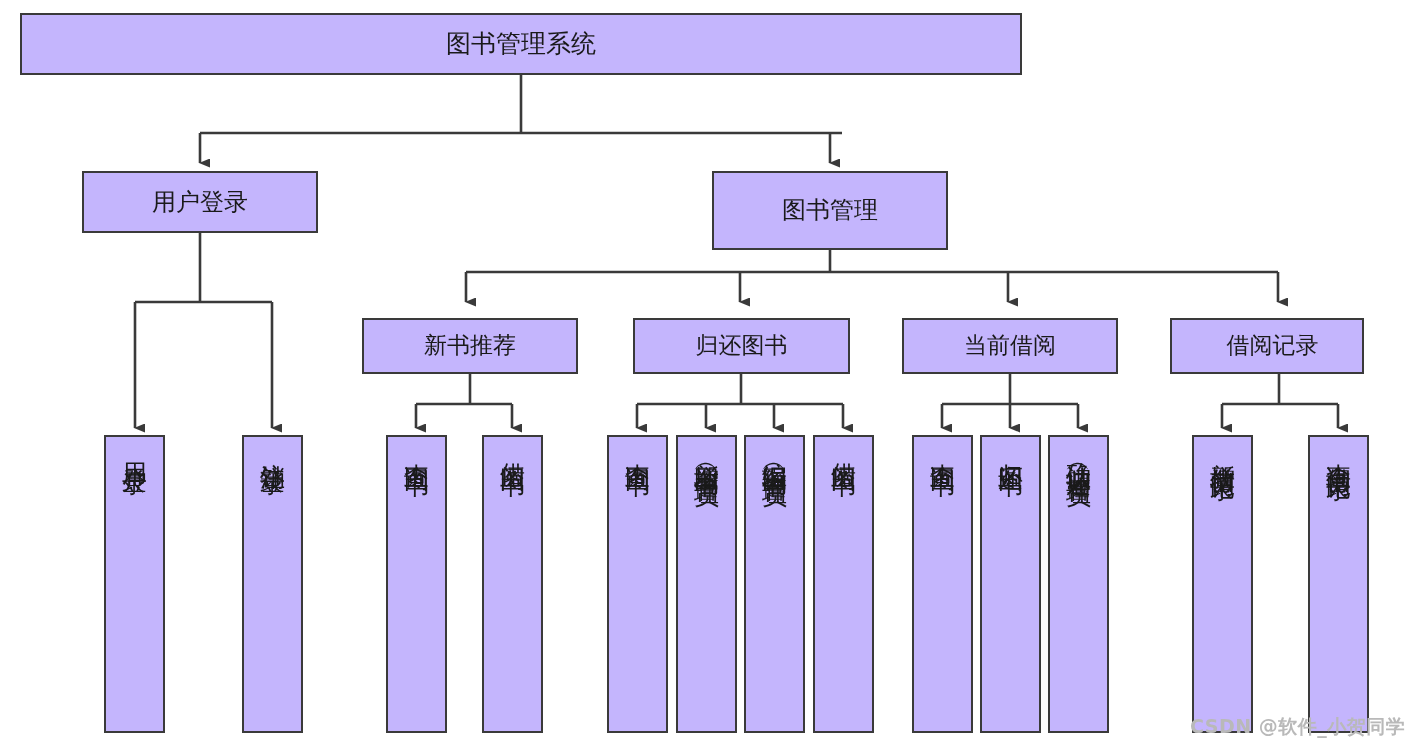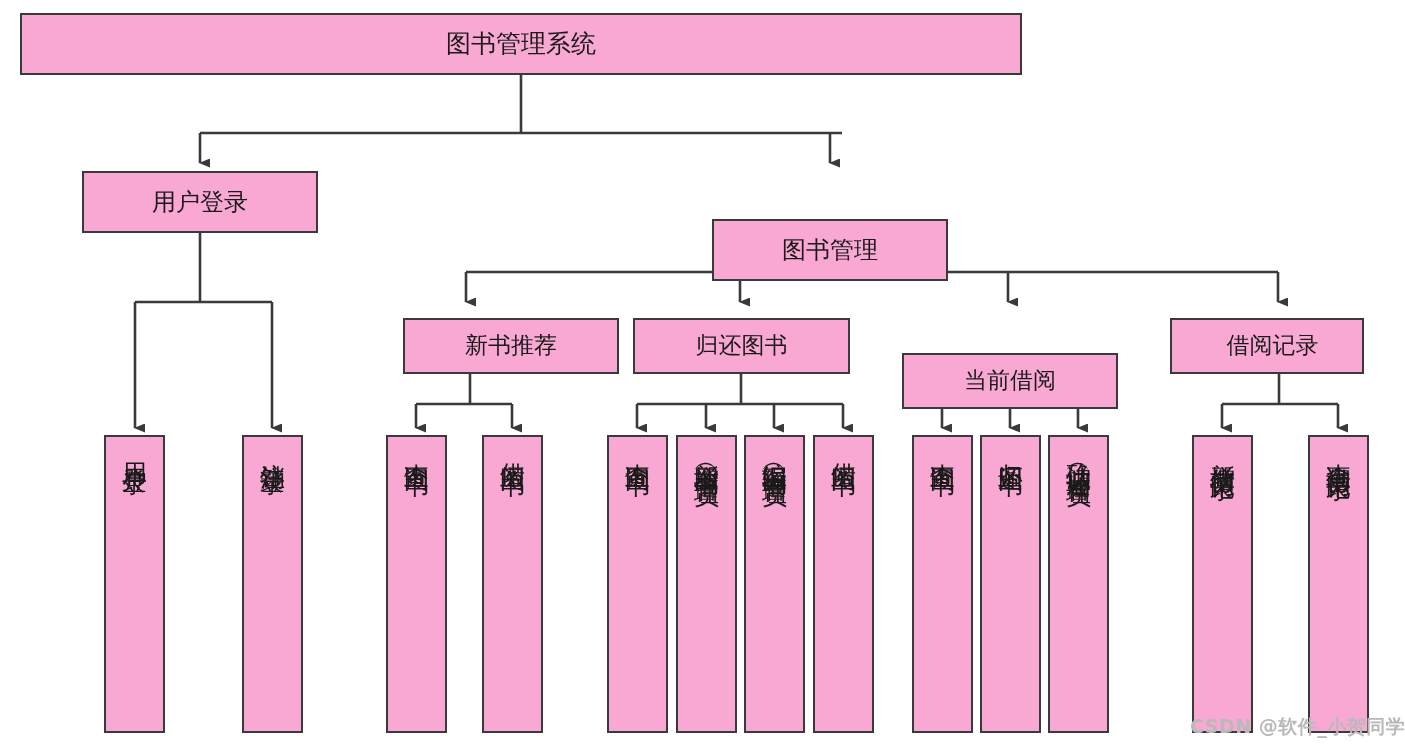--- a/index.html
+++ b/index.html
@@ -21,21 +21,21 @@
     position: absolute;
     left: 0;
     top: 0;
     width: 1405px;
     height: 747px;
     pointer-events: none;
   }
   .node {
     position: absolute;
     box-sizing: border-box;
-    background: #f9a8d4;
+    background: #c4b5fd;
     border: 2.5px solid #3a3a3a;
     display: flex;
     align-items: center;
     justify-content: center;
     color: #1a1a1a;
   }
   .node .lbl {
     display: block;
     text-align: center;
     line-height: 1.18;
@@ -124,33 +124,33 @@
   </svg>
 
   <div class="node node-root" style="left:20px; top:13px; width:1002px; height:62px;">
     <span class="lbl">图书管理系统</span>
   </div>
 
   <div class="node node-l2" style="left:82px; top:171px; width:236px; height:62px;">
     <span class="lbl">用户登录</span>
   </div>
 
-  <div class="node node-l2" style="left:712px; top:171px; width:236px; height:62px;margin-top:48px;">
+  <div class="node node-l2" style="left:712px; top:171px; width:236px; height:79px;">
     <span class="lbl">图书管理</span>
   </div>
 
-  <div class="node node-l3" style="left:362px; top:318px; width:216px; height:56px;margin-left:41px;">
+  <div class="node node-l3" style="left:362px; top:318px; width:216px; height:56px;">
     <span class="lbl">新书推荐</span>
   </div>
 
   <div class="node node-l3" style="left:633px; top:318px; width:217px; height:56px;">
     <span class="lbl">归还图书</span>
   </div>
 
-  <div class="node node-l3" style="left:902px; top:318px; width:216px; height:56px;margin-top:35px;">
+  <div class="node node-l3" style="left:902px; top:318px; width:216px; height:56px;">
     <span class="lbl">当前借阅</span>
   </div>
 
   <div class="node node-l3" style="left:1170px; top:318px; width:194px; height:56px;padding-left:11px;">
     <span class="lbl">借阅记录</span>
   </div>
 
   <div class="node node-leaf" style="left:104px; top:435px; width:61px; height:298px;">
     <span class="lbl">用户登录</span>
   </div>

